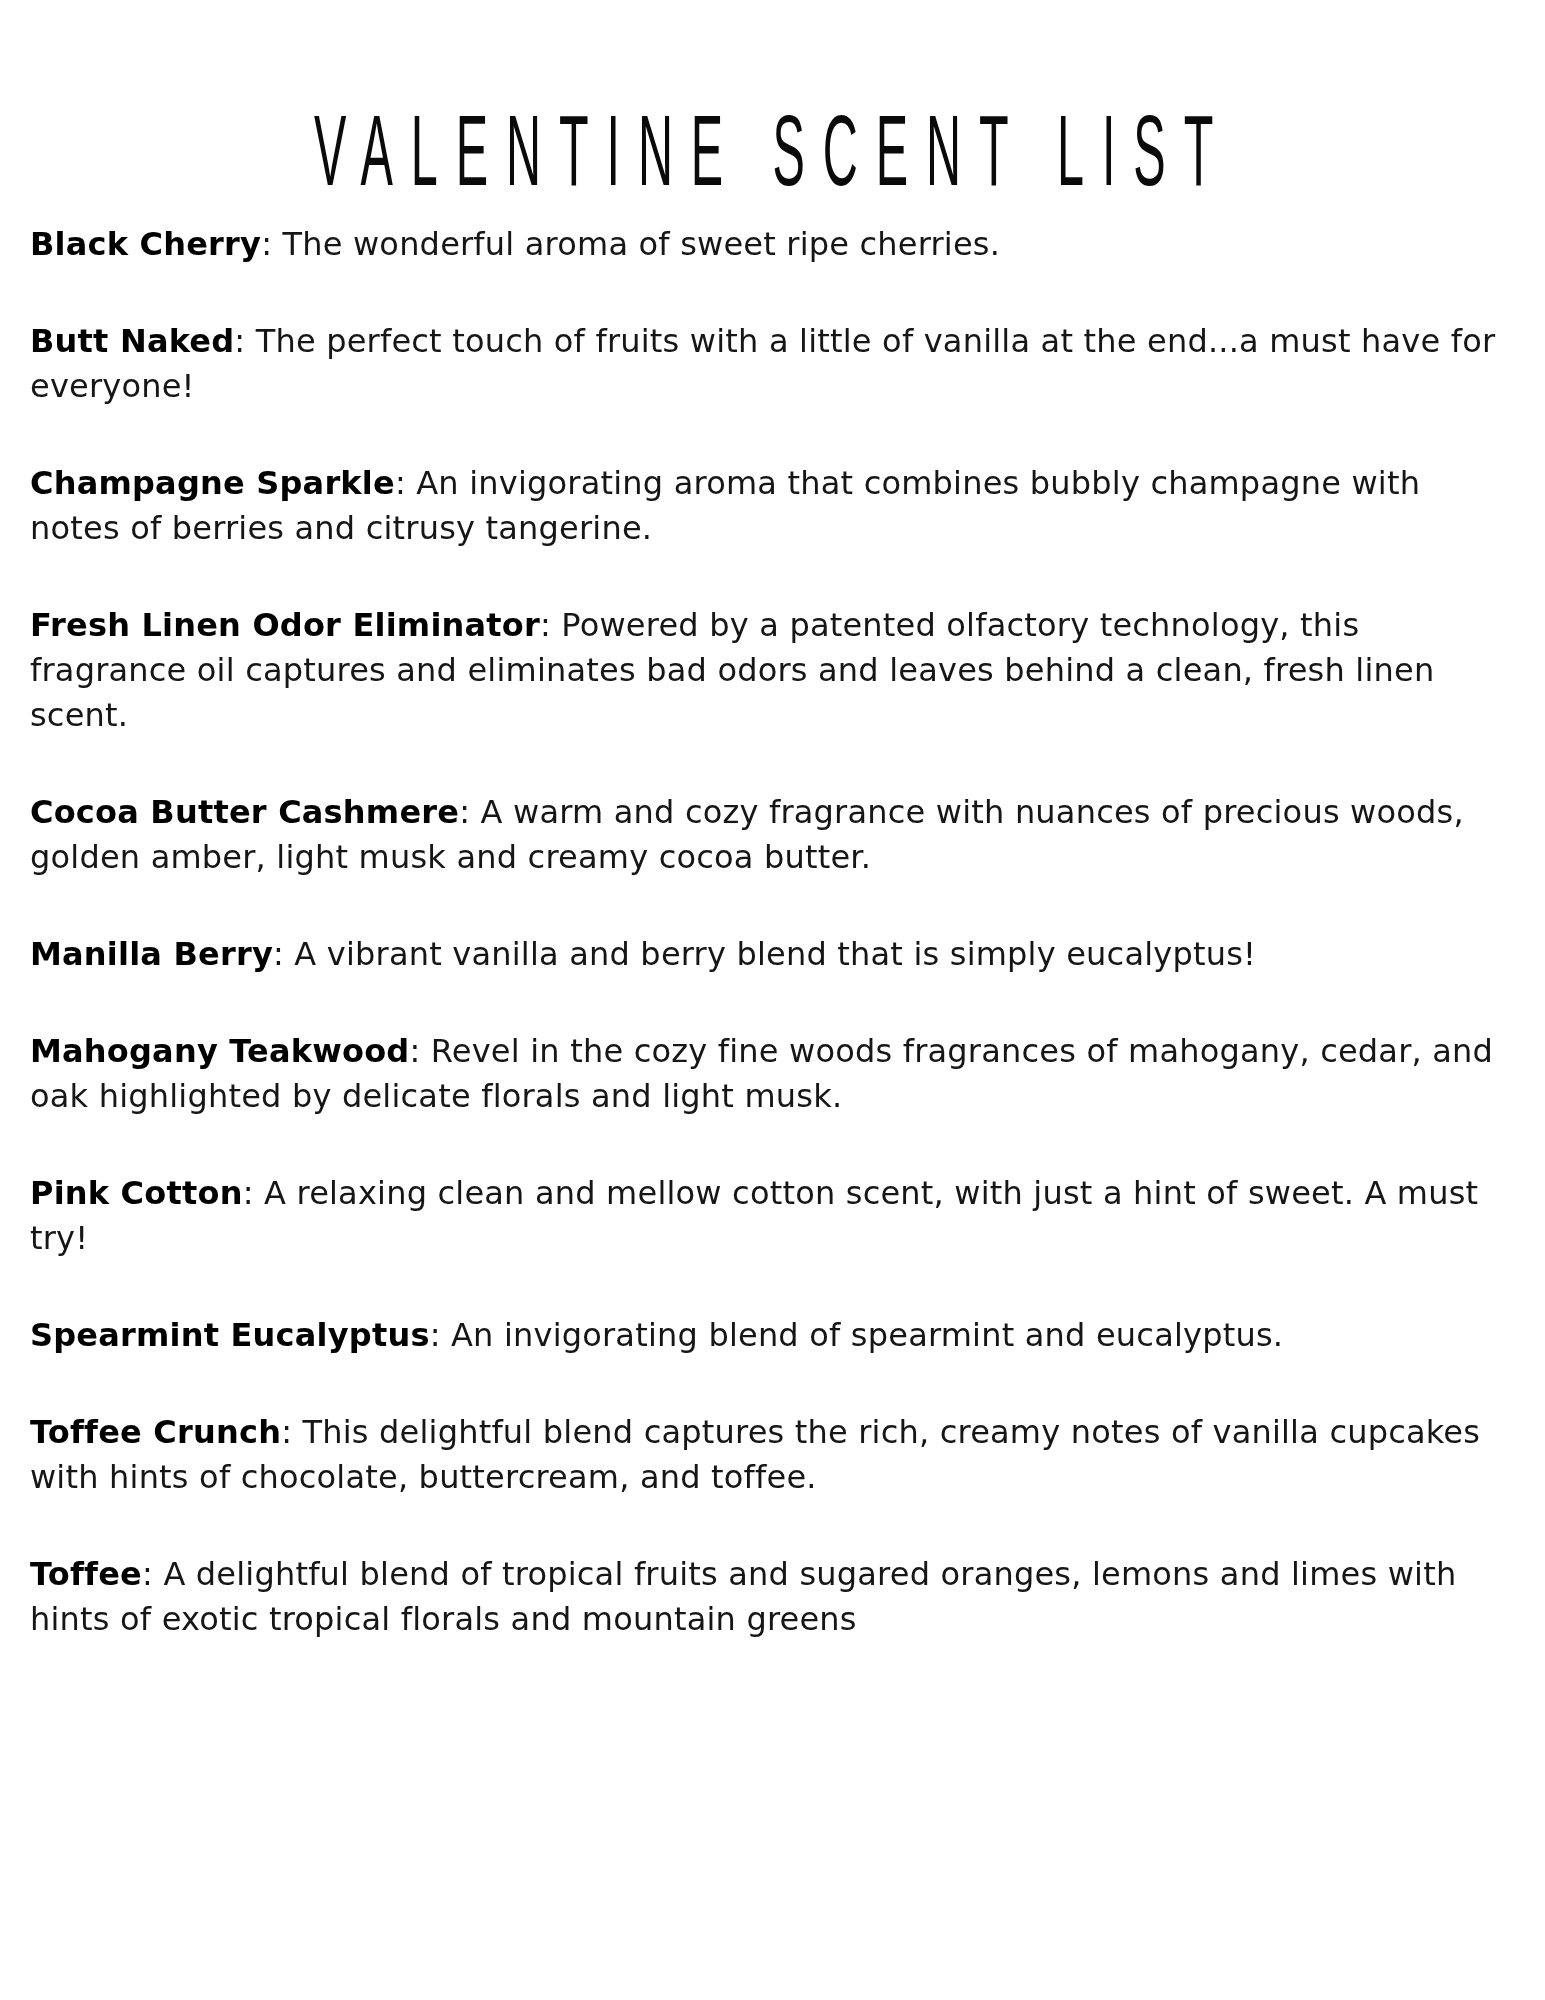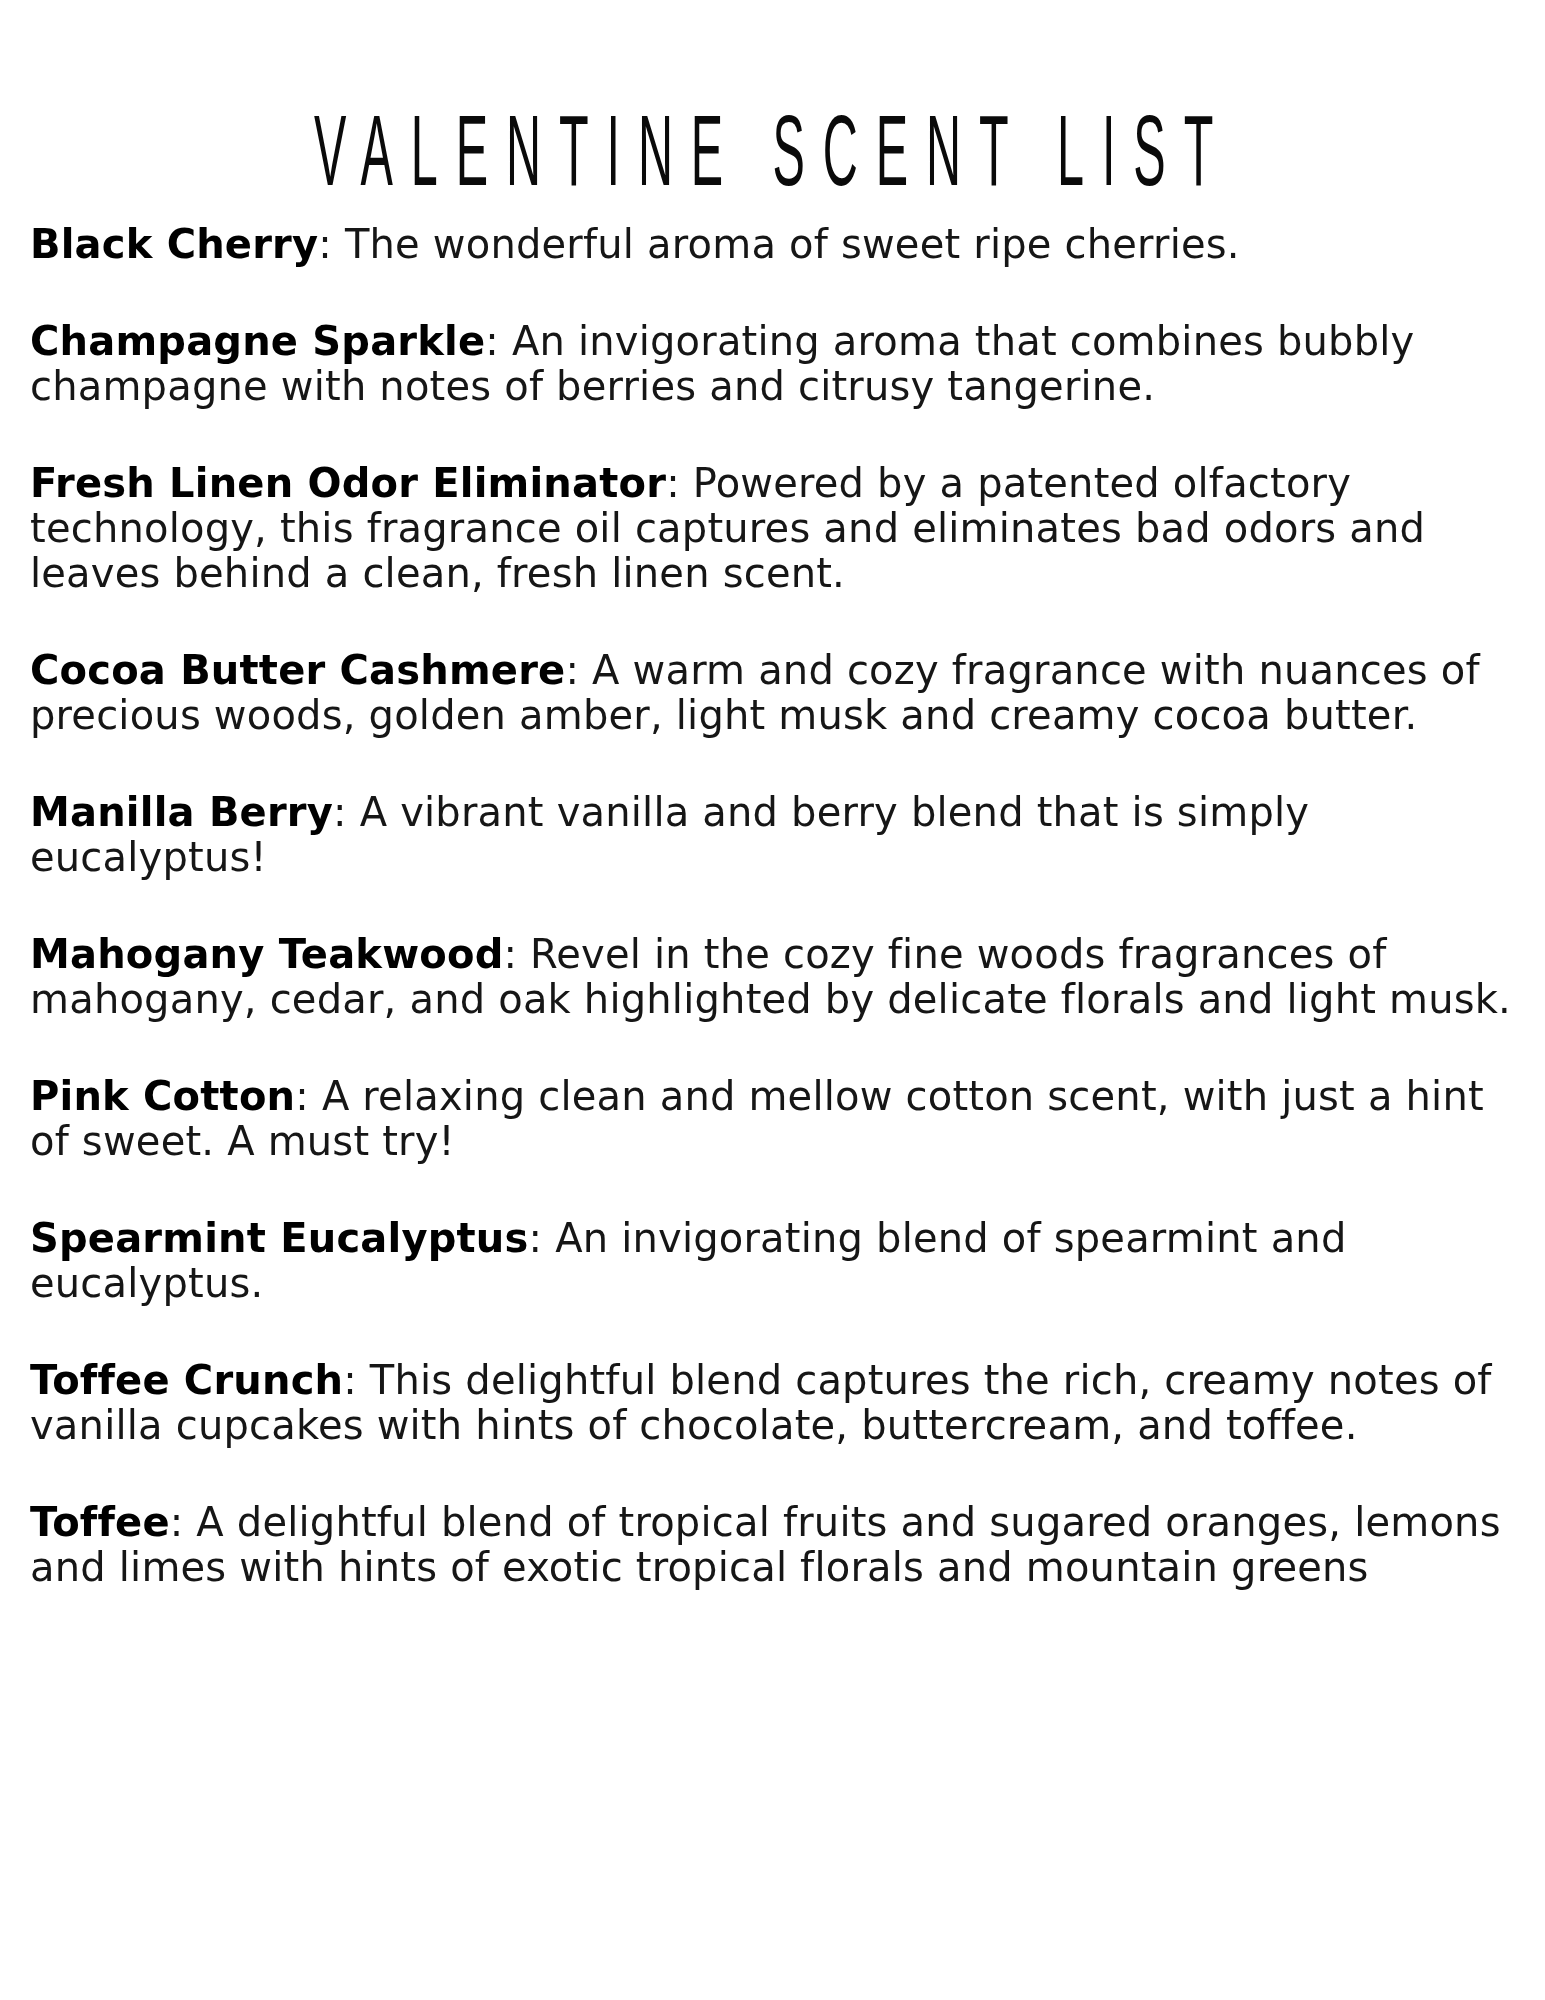--- a/index.html
+++ b/index.html
@@ -34,21 +34,21 @@
     font-size: 101px;
     line-height: 1.15;
     letter-spacing: 0.37em;
     white-space: nowrap;
     color: #0a0a0a;
     transform: scaleX(0.48);
     transform-origin: 50% 50%;
   }
   .scent-list {
     margin-top: 14px;
-    font-size: 40px;
+    font-size: 32px;
     line-height: 45px;
     letter-spacing: 0.2px;
   }
   .scent {
     margin: 0 0 52px 0;
     color: #161616;
   }
   .scent-name {
     font-weight: bold;
     color: #000000;
@@ -62,20 +62,21 @@
 
 <main class="page">
 
   <div class="title-wrap">
     <h1 class="title">VALENTINE SCENT LIST</h1>
   </div>
 
   <section class="scent-list">
   <p class="scent"><span class="scent-name">Black Cherry</span><span class="scent-sep">: </span><span class="scent-desc">The wonderful aroma of sweet ripe cherries.</span></p>
 
+  <p class="scent"><span class="scent-name">Butt Naked</span><span class="scent-sep">: </span><span class="scent-desc">The perfect touch of fruits with a little of vanilla at the end...a must have for everyone!</span></p>
 
   <p class="scent"><span class="scent-name">Champagne Sparkle</span><span class="scent-sep">: </span><span class="scent-desc">An invigorating aroma that combines bubbly champagne with notes of berries and citrusy tangerine.</span></p>
 
   <p class="scent"><span class="scent-name">Fresh Linen Odor Eliminator</span><span class="scent-sep">: </span><span class="scent-desc">Powered by a patented olfactory technology, this fragrance oil captures and eliminates bad odors and leaves behind a clean, fresh linen scent.</span></p>
 
   <p class="scent"><span class="scent-name">Cocoa Butter Cashmere</span><span class="scent-sep">: </span><span class="scent-desc">A warm and cozy fragrance with nuances of precious woods, golden amber, light musk and creamy cocoa butter.</span></p>
 
   <p class="scent"><span class="scent-name">Manilla Berry</span><span class="scent-sep">: </span><span class="scent-desc">A vibrant vanilla and berry blend that is simply eucalyptus!</span></p>
 
   <p class="scent"><span class="scent-name">Mahogany Teakwood</span><span class="scent-sep">: </span><span class="scent-desc">Revel in the cozy fine woods fragrances of mahogany, cedar, and oak highlighted by delicate florals and light musk.</span></p>

